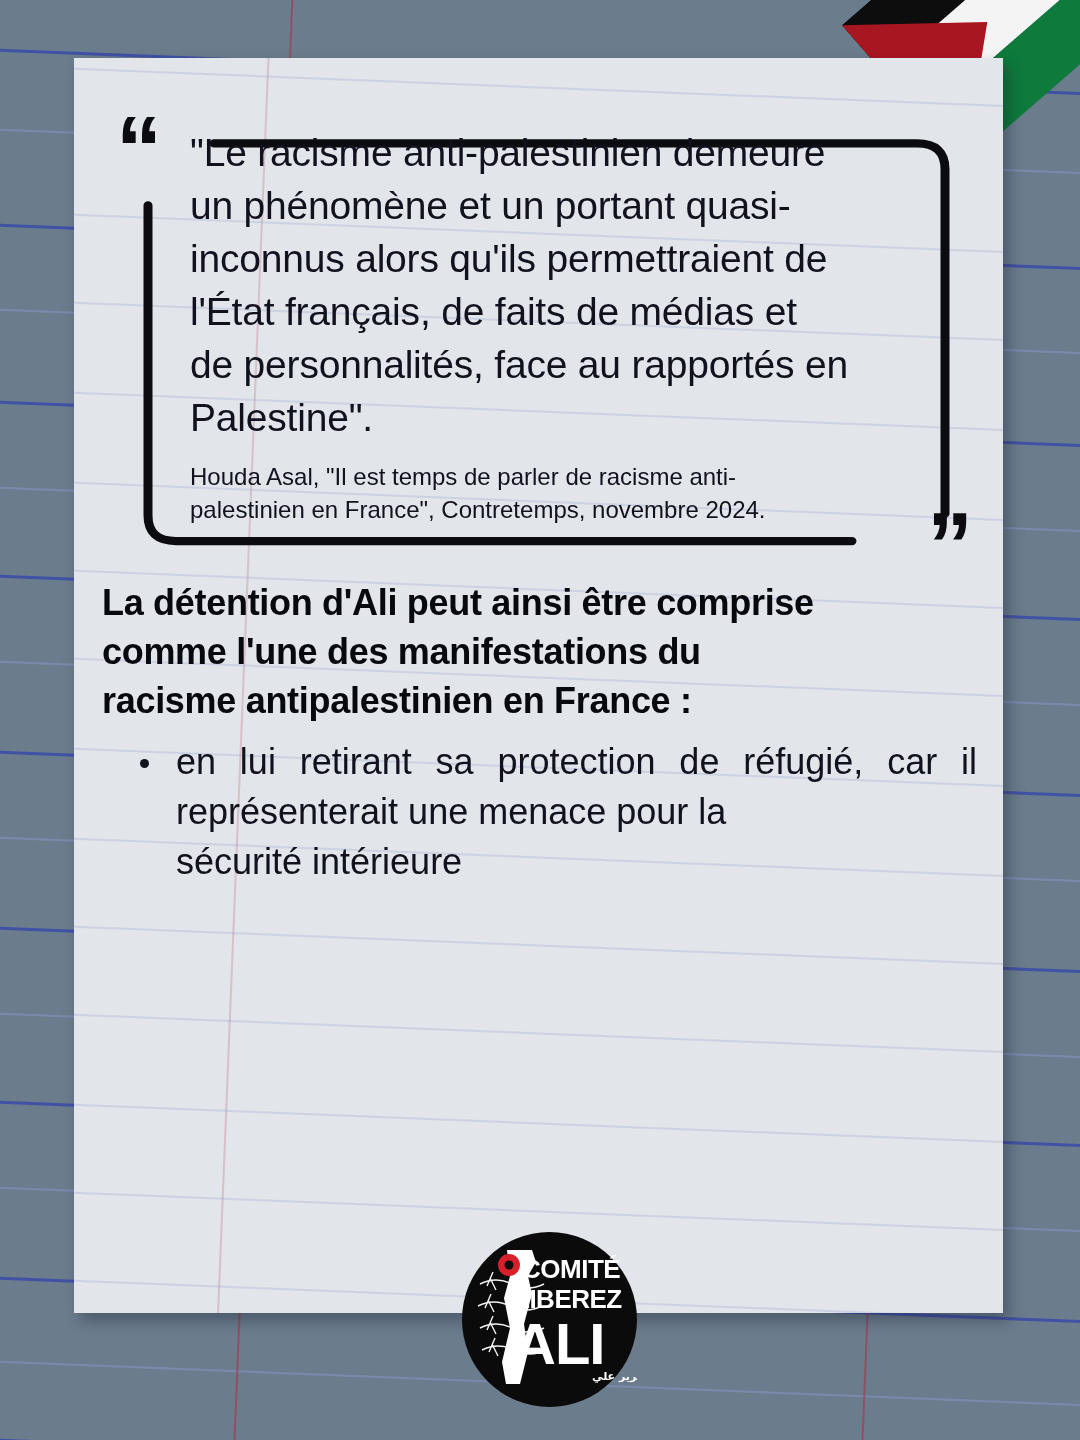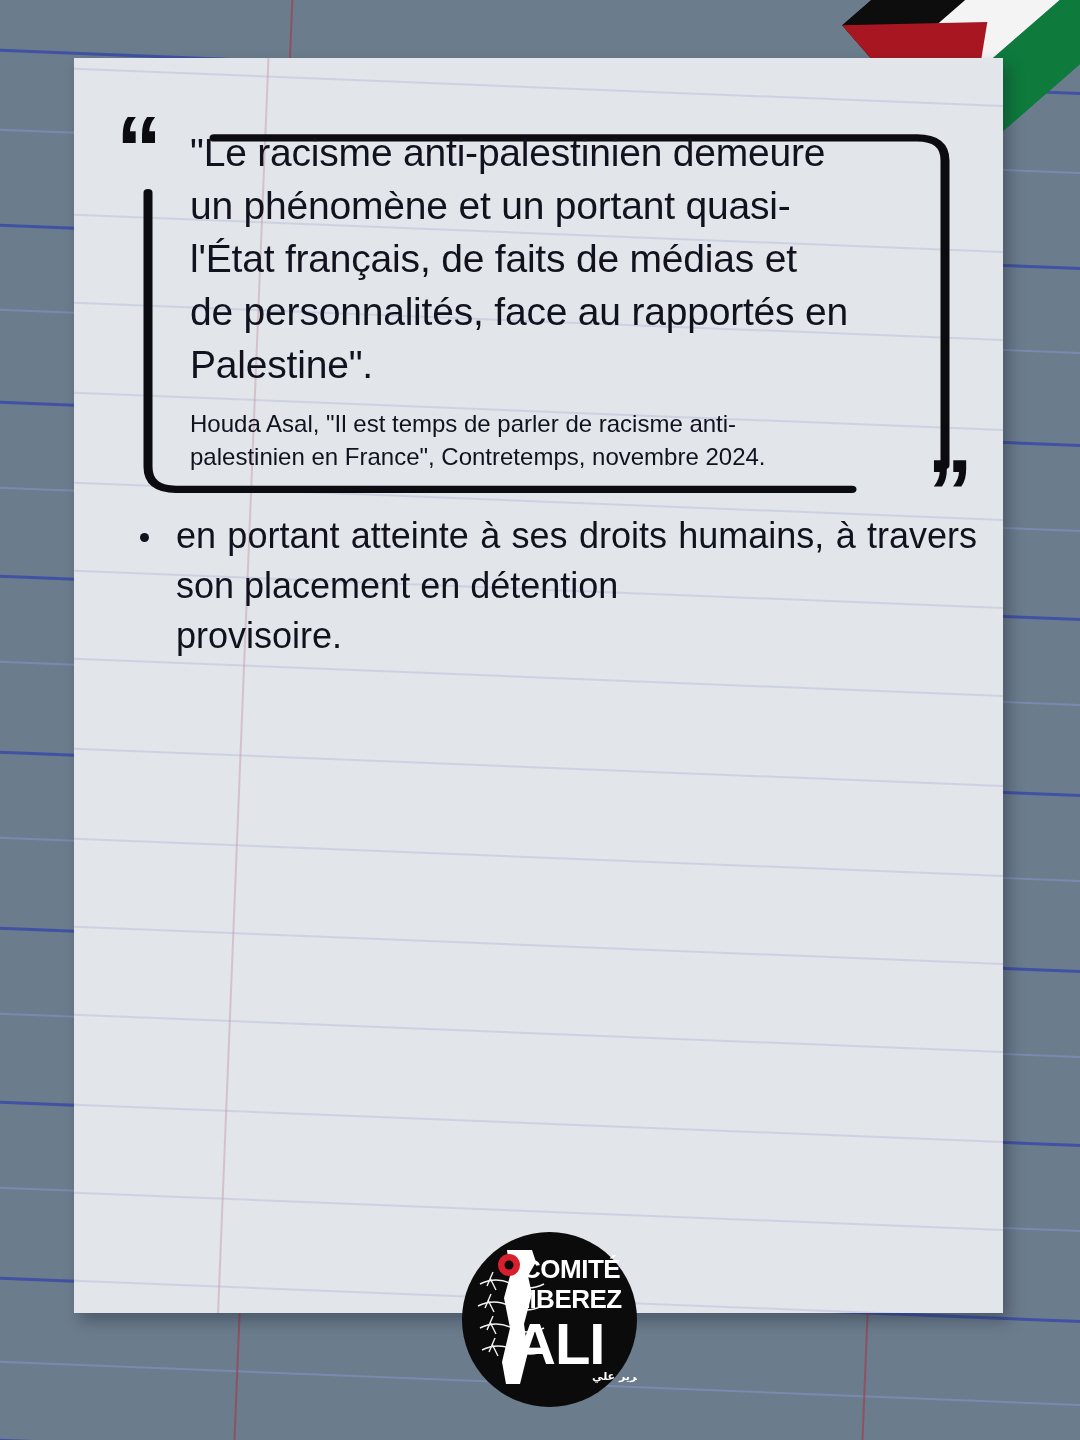--- a/index.html
+++ b/index.html
@@ -284,39 +284,45 @@
         <path d="M 92 52 L 795 52 Q 823 52 823 80 L 823 458" fill="none" stroke="#0B0B10" stroke-width="9" stroke-linecap="round"></path>
 
         <path d="M 26 120 L 26 460 Q 26 488 54 488 L 730 488" fill="none" stroke="#0B0B10" stroke-width="9" stroke-linecap="round"></path>
       </svg>
 
       <span id="open-quote">“</span>
 
       <div id="quote-text-wrap">
         <div class="quote-line">"Le racisme anti-palestinien demeure</div>
         <div class="quote-line">un phénomène et un portant quasi-</div>
+        <div class="quote-line">inconnus alors qu'ils permettraient de</div>
         <div class="quote-line">l'État français, de faits de médias et</div>
         <div class="quote-line">de personnalités, face au rapportés en</div>
         <div class="quote-line last">Palestine".</div>
 
         <div id="attribution">
           <div>Houda Asal, "Il est temps de parler de racisme anti-</div>
           <span class="last">palestinien en France", Contretemps, novembre 2024.</span>
         </div>
       </div>
 
       <span id="close-quote">”</span>
     </div>
 
+    <div id="lead">
+      <div>La détention d'Ali peut ainsi être comprise</div>
+      <div>comme l'une des manifestations du</div>
+      <span class="lead-last">racisme antipalestinien en France :</span>
+    </div>
 
     <ul id="bullets">
       <li>
         <span class="bullet-dot"></span>
-        <span>en portant atteinte à ses droits humains, à travers son placement en détention</span>
-        <span class="tail">provisoire.</span>
+        <span>en lui retirant sa protection de réfugié, car il représenterait une menace pour la</span>
+        <span class="tail">sécurité intérieure</span>
       </li>
     </ul>
 
   </div>
 </div>
 
 <svg id="logo" viewBox="0 0 175 175">
   <circle cx="87.5" cy="87.5" r="87.5" fill="#0B0B0B"></circle>
 
   <path d="M45 18 L70 18 L74 30 L66 44 L70 62 L62 92 L66 120 L58 152 L44 152 L40 130 L48 96 L42 66 L48 44 Z" fill="#FFFFFF"></path>

